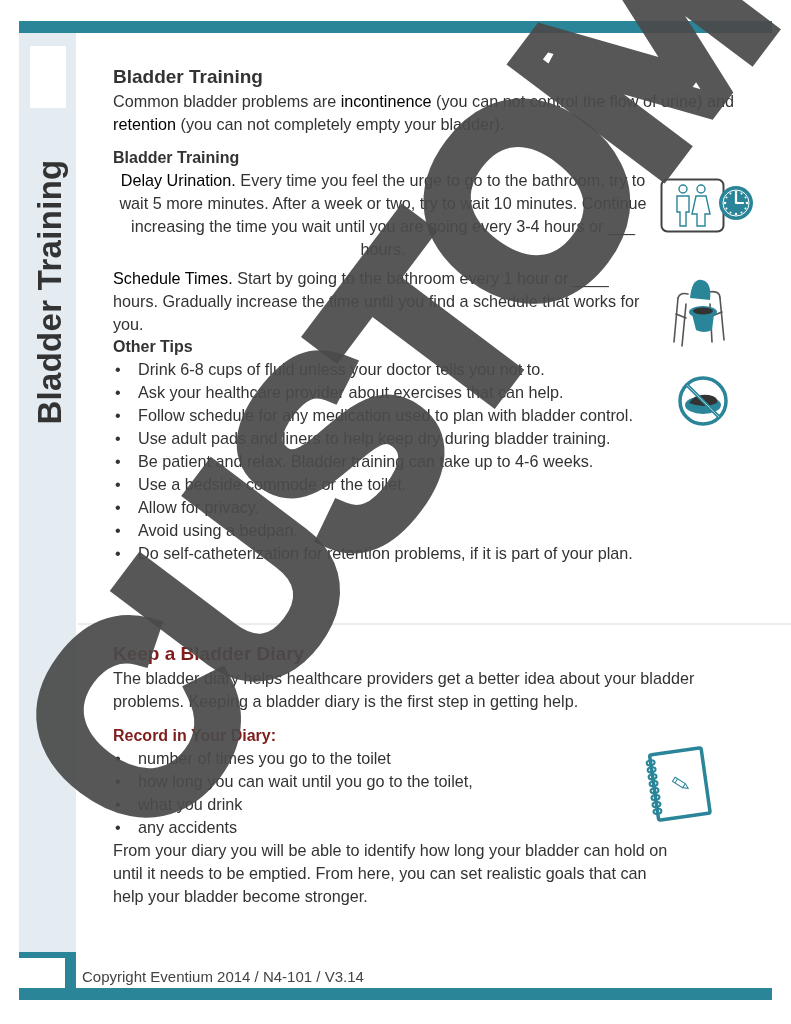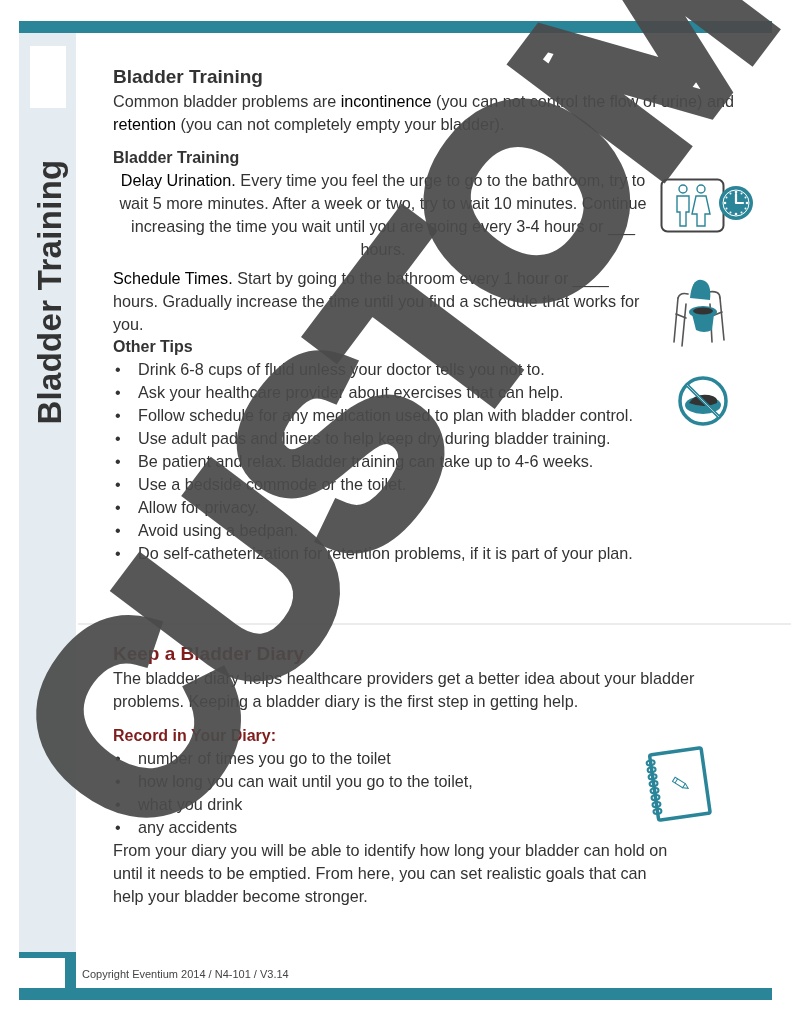--- a/index.html
+++ b/index.html
@@ -14,21 +14,21 @@
   .sidebar-box { position: absolute; left: 11px; top: 13px; width: 36px; height: 62px; background: #ffffff; }
   .sidebar-title {
     position: absolute; left: 50px; top: 292px;
     transform: translate(-50%, -50%) rotate(-90deg);
     white-space: nowrap; font-weight: bold; font-size: 33px; color: #333333;
     letter-spacing: 0.3px;
   }
   .bottom-h { position: absolute; left: 19px; top: 952px; width: 57px; height: 6px; background: #2a8599; }
   .bottom-v { position: absolute; left: 65px; top: 952px; width: 11px; height: 40px; background: #2a8599; }
   .bottom-bar { position: absolute; left: 19px; top: 988px; width: 753px; height: 12px; background: #2a8599; }
-  .footer { position: absolute; left: 82px; top: 968px; font-size: 11px; color: #444; }
+  .footer { position: absolute; left: 82px; top: 968px; font-size: 15px; color: #444; }
 
   .divider { position: absolute; left: 78px; top: 623px; width: 713px; height: 2px; background: #ececec; }
 
   .content { position: absolute; left: 113px; width: 630px; font-size: 16.2px; line-height: 23px; }
   .h1 { font-weight: bold; font-size: 19px; color: #333; margin: 0; line-height: 26px; }
   .h2 { font-weight: bold; font-size: 16px; color: #333; margin: 0; line-height: 22px; }
   .teal { color: #000000; }
   .h1.teal, .h2.teal { color: #7f1d1d; }
   p { margin: 0; }
   ul { margin: 0; padding: 0; list-style: none; }

